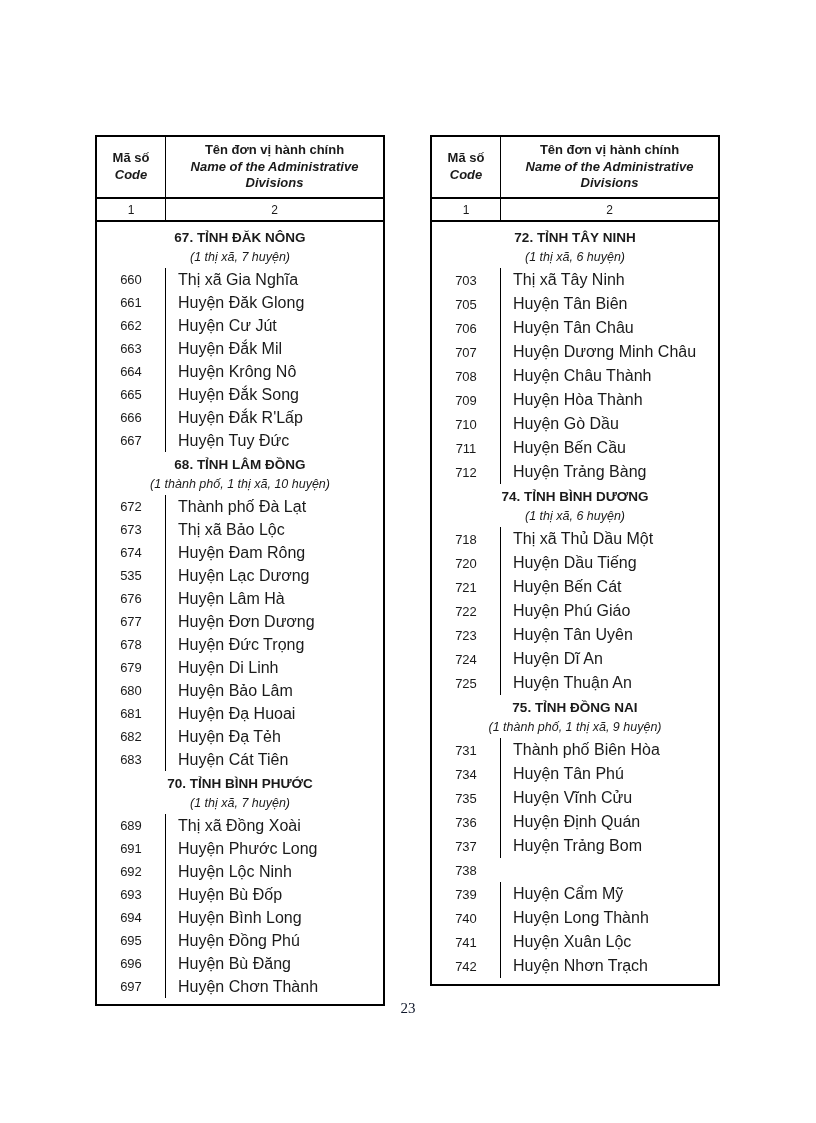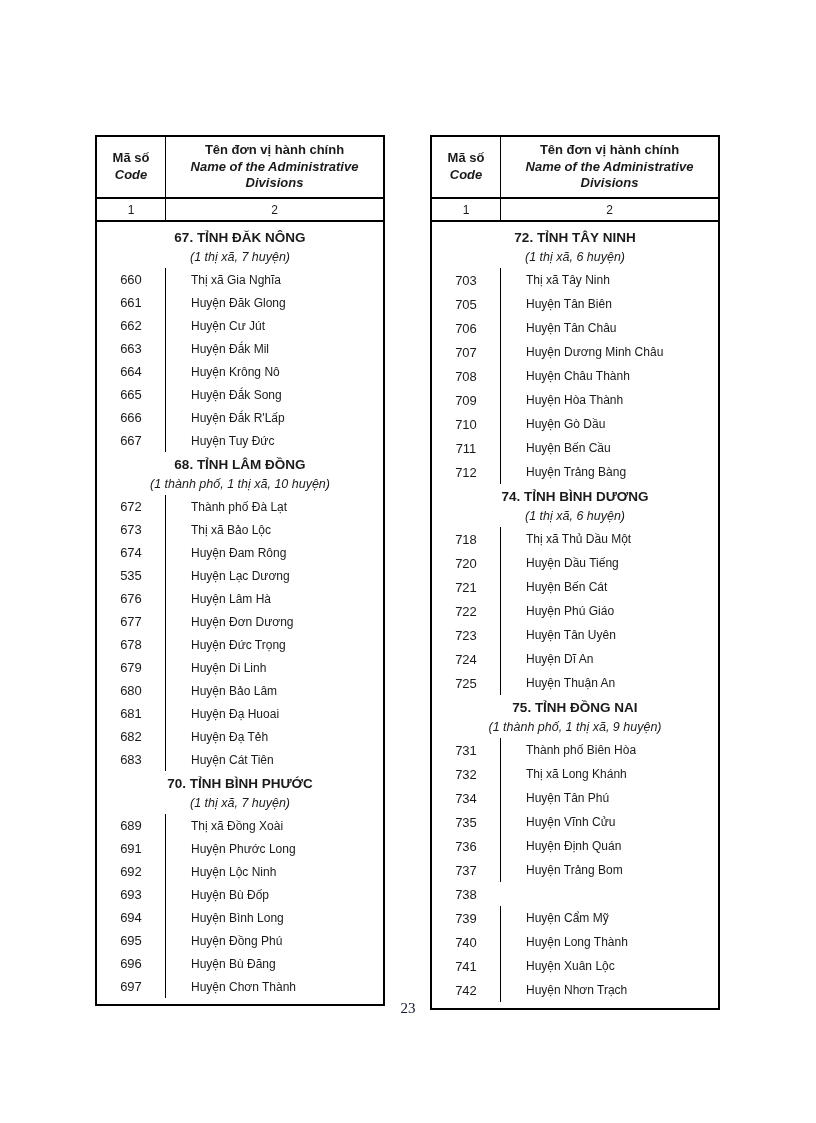--- a/index.html
+++ b/index.html
@@ -49,21 +49,21 @@
   }
   .data-row { display: flex; align-items: stretch; }
   .t-left  .data-row { height: 23px; }
   .t-right .data-row { height: 24px; }
   .cell-code {
     flex: 0 0 68px; width: 68px;
     display: flex; align-items: center; justify-content: center; font-size: 13px;
   }
   .cell-name {
     flex: 1; border-left: 1px solid #000;
-    display: flex; align-items: center; padding-left: 25px; font-size: 12px;
+    display: flex; align-items: center; padding-left: 12px; font-size: 16px;
     white-space: nowrap; overflow: hidden;
   }
   .page-number {
     position: absolute; top: 1000px; left: 0; width: 816px;
     text-align: center;
     font-family: "Liberation Serif", serif; font-size: 15px; color: #0f172a;
   }
 </style>
 </head>
 <body>
@@ -289,24 +289,20 @@
         <div class="cell-code">725</div>
         <div class="cell-name">Huyện Thuận An</div>
       </div>
       <div class="section-title">75. TỈNH ĐỒNG NAI</div>
       <div class="section-subtitle">(1 thành phố, 1 thị xã, 9 huyện)</div>
       <div class="data-row">
         <div class="cell-code">731</div>
         <div class="cell-name">Thành phố Biên Hòa</div>
       </div>
       <div class="data-row">
-        <div class="cell-code">732</div>
-        <div class="cell-name">Thị xã Long Khánh</div>
-      </div>
-      <div class="data-row">
         <div class="cell-code">734</div>
         <div class="cell-name">Huyện Tân Phú</div>
       </div>
       <div class="data-row">
         <div class="cell-code">735</div>
         <div class="cell-name">Huyện Vĩnh Cửu</div>
       </div>
       <div class="data-row">
         <div class="cell-code">736</div>
         <div class="cell-name">Huyện Định Quán</div>

